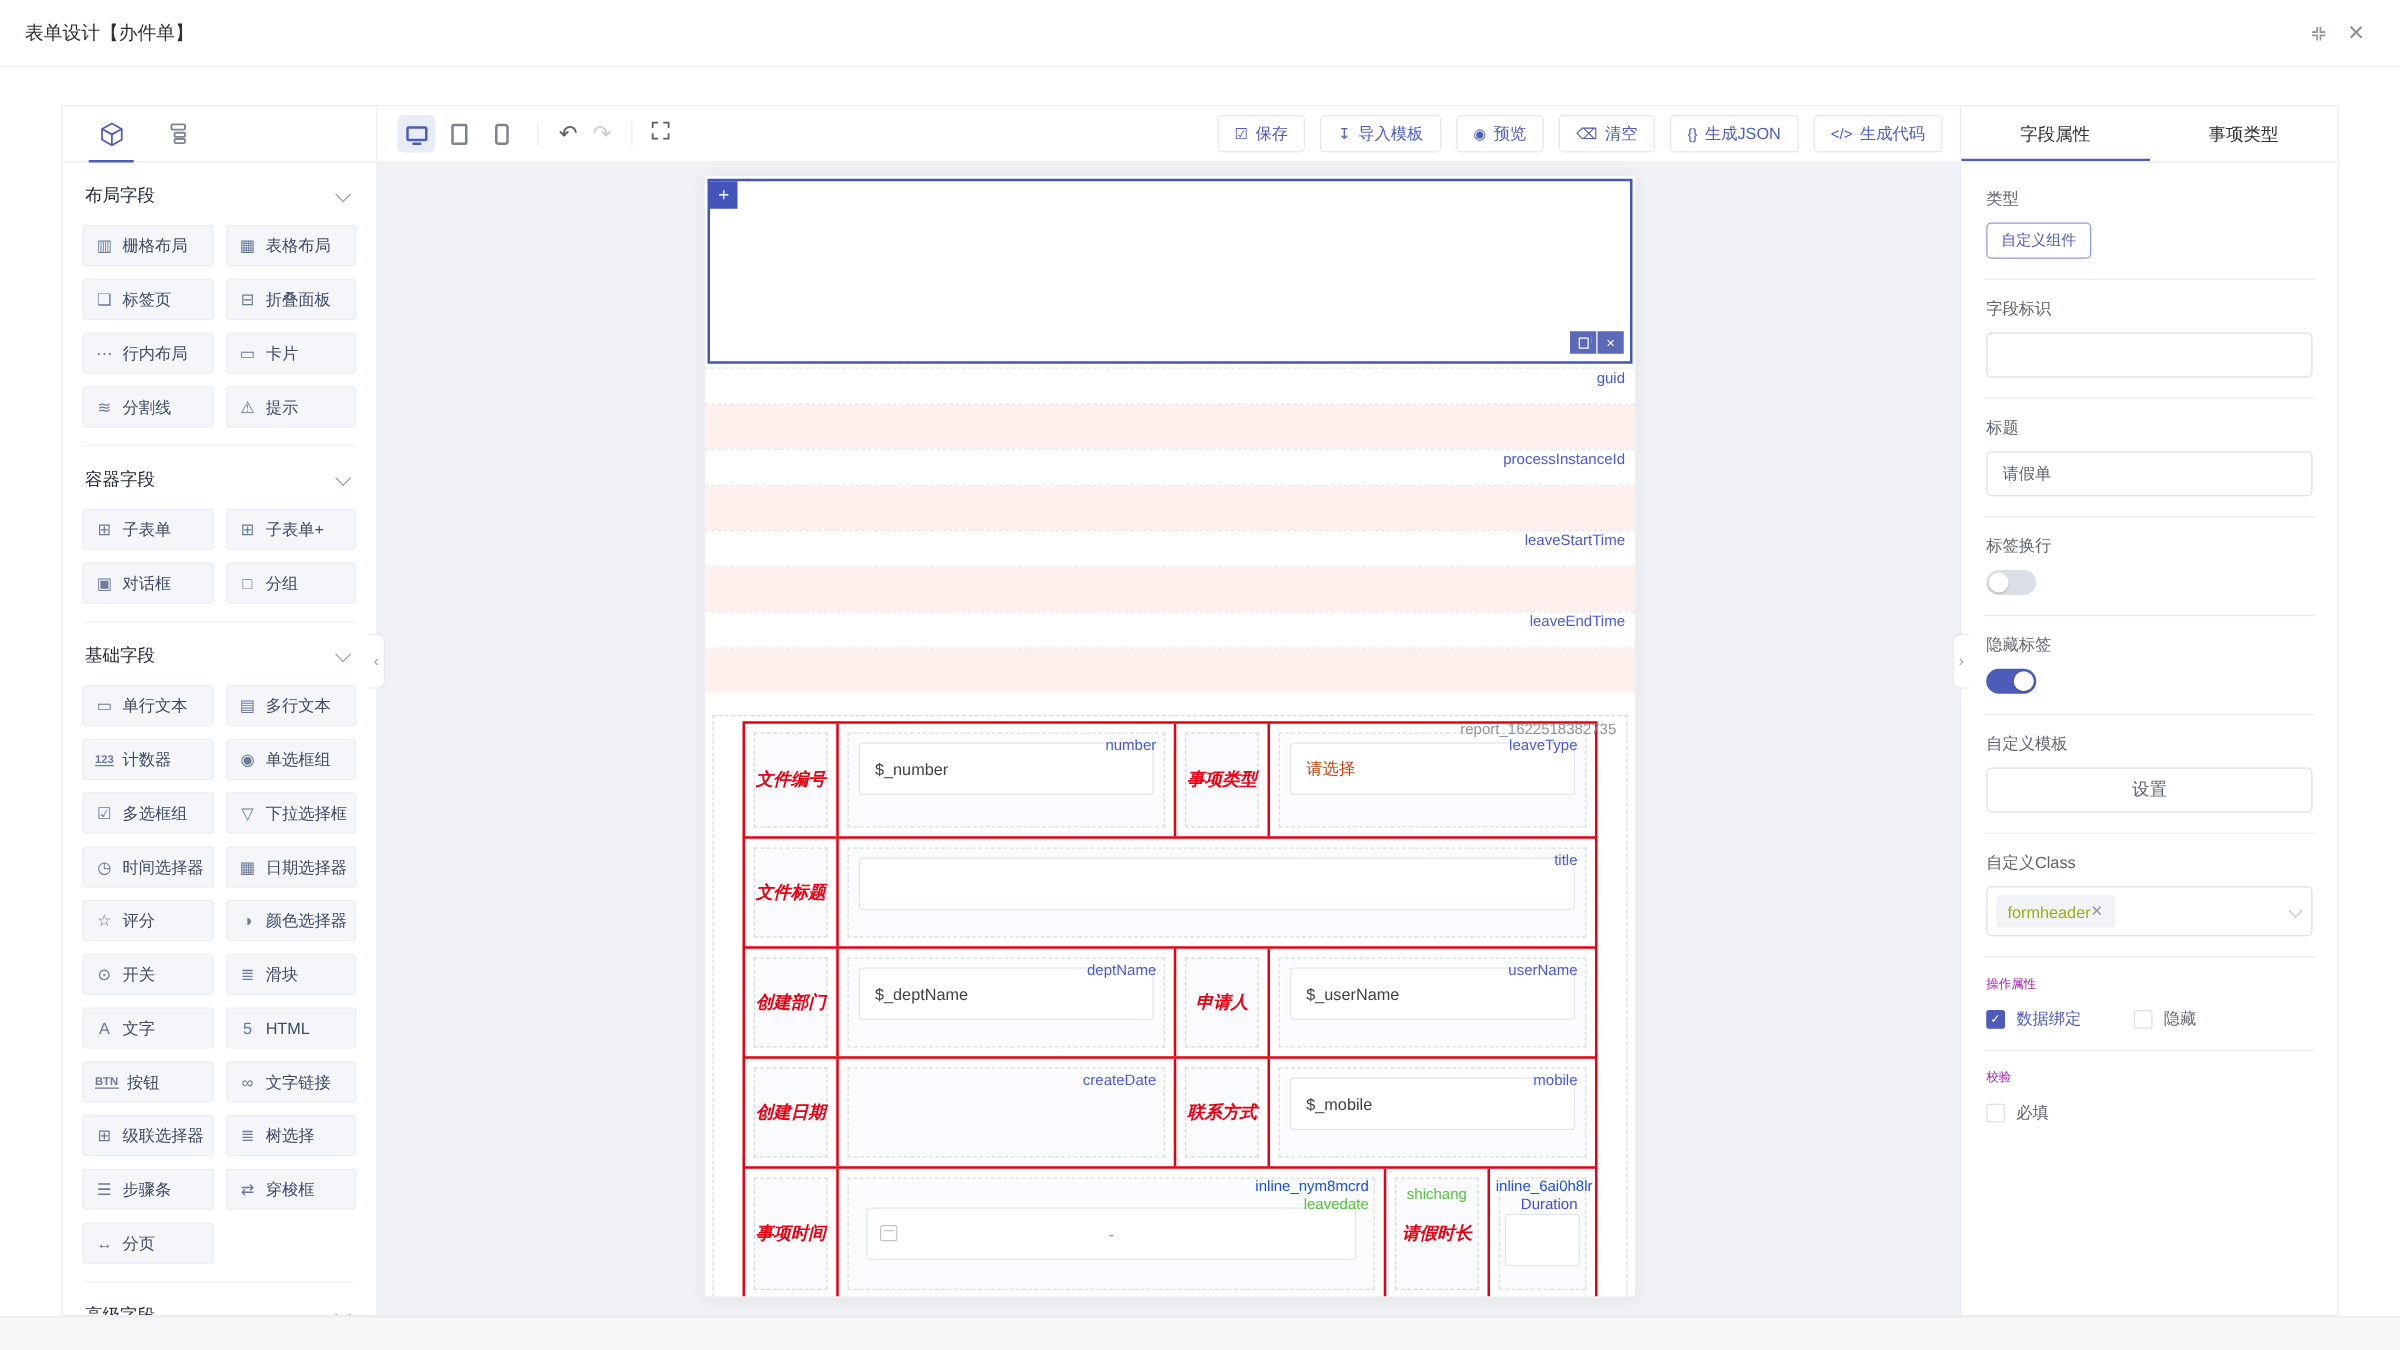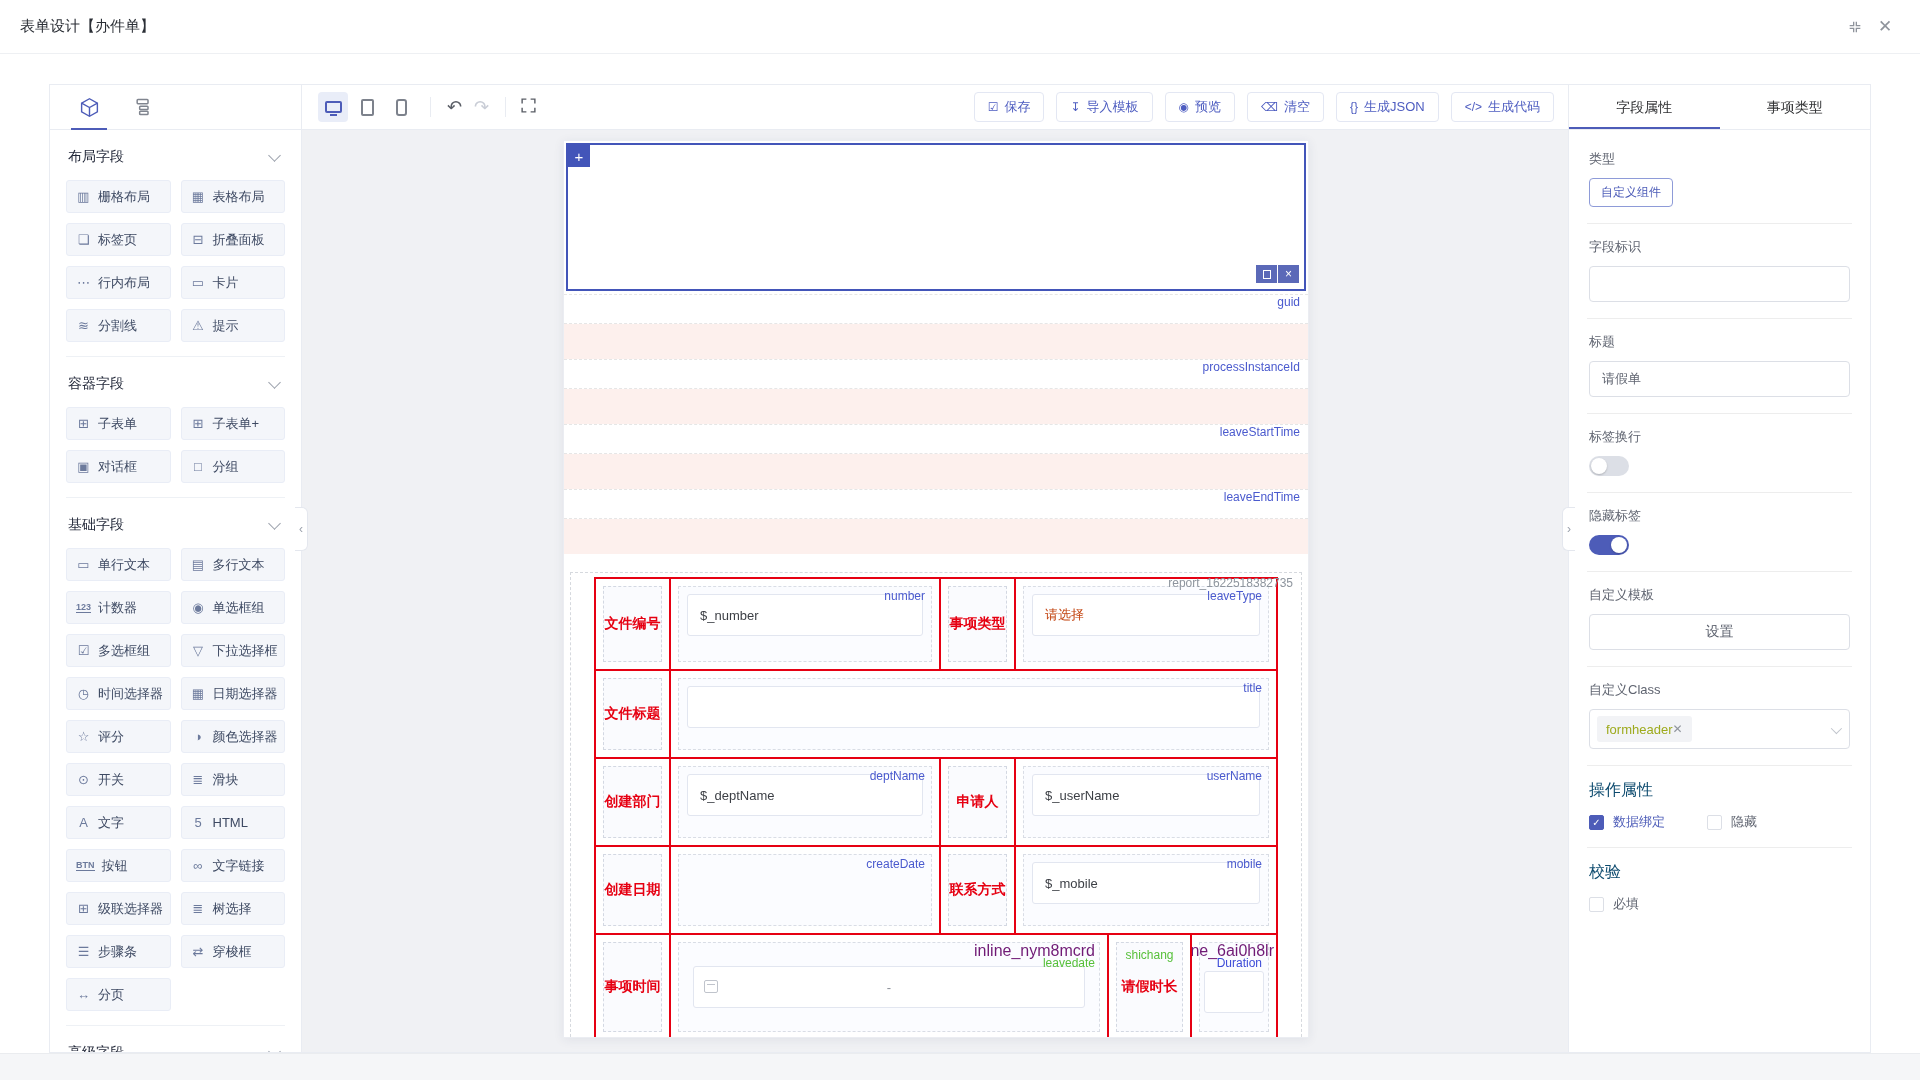--- a/index.html
+++ b/index.html
@@ -81,31 +81,31 @@
 
   
   .table-comp { margin:18px 6px 0; border:1px dashed #d6d9de; padding:4px 23px 0; position:relative; }
   .comp-tag { position:absolute; top:3px; right:8px; font-size:12px; color:#8e959e; z-index:5; }
   .design-table { border:2px solid #e60012; }
   .t-row { display:grid; border-bottom:2px solid #e60012; }
   .t-row:last-child { border-bottom:none; overflow:hidden; }
   .t-cell { position:relative; border-right:2px solid #e60012; overflow:hidden; }
   .t-cell:last-child { border-right:none; }
   .t-label .inner { position:absolute; inset:7px; border:1px dashed #d3d8e2; background:#fafbfe;
-    display:flex; align-items:center; justify-content:center; }
+    display:flex; align-items:center; justify-content:center;font-style:italic; }
   .t-label .red { color:#e60012; font-size:14px; font-weight:bold; }
   .t-label .overlay { position:absolute; top:13px; left:0; right:0; text-align:center;
     color:#57c03a; font-size:12px; z-index:2; }
   .t-field::before { content:""; position:absolute; inset:7px; border:1px dashed #d9dde5; background:#fbfcff; }
   .inp { position:absolute; left:16px; right:16px; top:15px; height:42px; background:#fff;
     border:1px solid #e2e6f0; border-radius:3px; display:flex; align-items:center; padding:0 12px;
     font-size:13px; color:#3c3f45; }
   .inp .ph { color:#c2410c; }
   .btag { position:absolute; top:10px; right:14px; font-size:12px; color:#4a5ace; z-index:3; }
-  .gname { position:absolute; top:7px; right:12px; font-size:16px; color:#701a75; z-index:3; white-space:nowrap; }
+  .gname { position:absolute; top:7px; right:12px; font-size:12px; color:#1d4ed8; z-index:3; white-space:nowrap; }
   .gtag { position:absolute; top:21px; right:12px; font-size:12px; color:#57c03a; z-index:3; }
   .t-range .inp { left:22px; right:22px; top:31px; justify-content:center; }
   .cal-icon { position:absolute; left:10px; top:13px; width:14px; height:13px; border:1px solid #c0c4cc; border-radius:2px; }
   .cal-icon::before { content:""; position:absolute; left:2px; right:2px; top:3px; border-top:1px solid #c0c4cc; }
   .dash { color:#8a8f97; }
   .t-dur .gname { right:2px; }
   .t-dur .btag { top:21px; right:14px; color:#3c4bd8; }
   .t-dur .inp { top:36px; left:12px; right:12px; }
 
   
@@ -115,21 +115,21 @@
   .collapse-left { left:-7px; border-radius:0 6px 6px 0; border-left:none; }
   .collapse-right { right:-7px; border-radius:6px 0 0 6px; border-right:none; }
 
   
   .right { width:302px; border-left:1px solid #e9ecf2; display:flex; flex-direction:column; overflow:hidden; }
   .rp-tabs { height:45px; border-bottom:1px solid #e9ecf2; display:flex; flex:none; }
   .rp-tab { flex:1; text-align:center; line-height:44px; font-size:14px; color:#303133; cursor:pointer; }
   .rp-tab.active { box-shadow:inset 0 -2px 0 #4d5cb8; }
   .rp-body { flex:1; overflow:hidden; padding:6px 20px 0; }
   .rp-label { font-size:13px; color:#5f6470; margin:14px 0 10px; }
-  .rp-sec-title { font-size:16px; color:#0c4a6e; margin:14px 0 12px; }
+  .rp-sec-title { font-size:10px; color:#a21caf; margin:14px 0 12px; }
   .divider { height:1px; background:#ededed; margin:16px -2px 2px; }
   .type-tag { display:inline-block; border:1px solid #8e9bd8; color:#4d5cb8; font-size:12px;
     border-radius:4px; padding:5px 11px; background:#fff; }
   .rp-input { width:100%; height:36px; border:1px solid #dcdfe6; border-radius:4px; padding:0 12px;
     font-size:13px; color:#5f6470; display:flex; align-items:center; background:#fff; }
   .switch { width:40px; height:20px; border-radius:10px; background:#dcdfe6; position:relative; cursor:pointer; }
   .switch .knob { position:absolute; top:2px; left:2px; width:16px; height:16px; border-radius:50%;
     background:#fff; box-shadow:0 1px 2px rgba(0,0,0,.2); }
   .switch.on { background:#4d5cb8; }
   .switch.on .knob { left:22px; }

